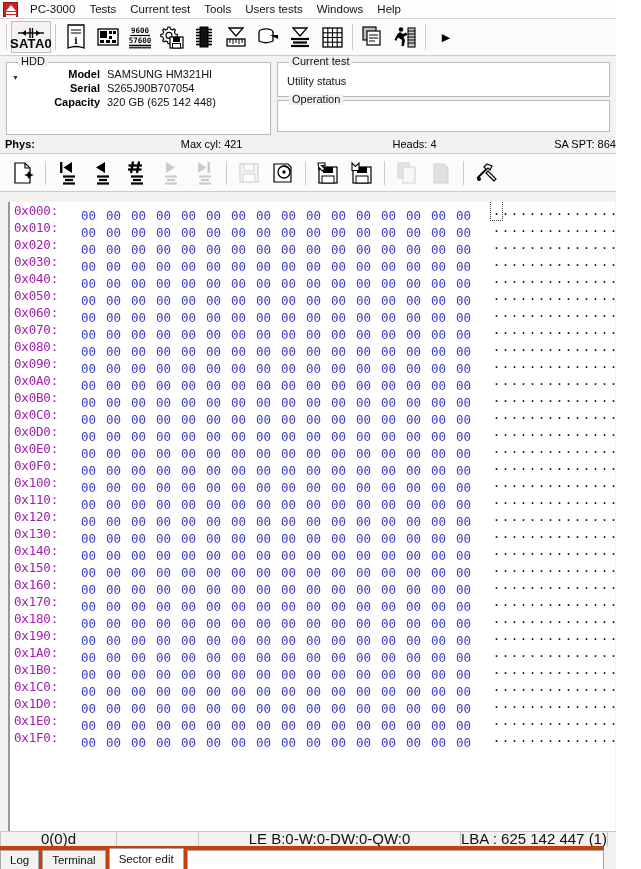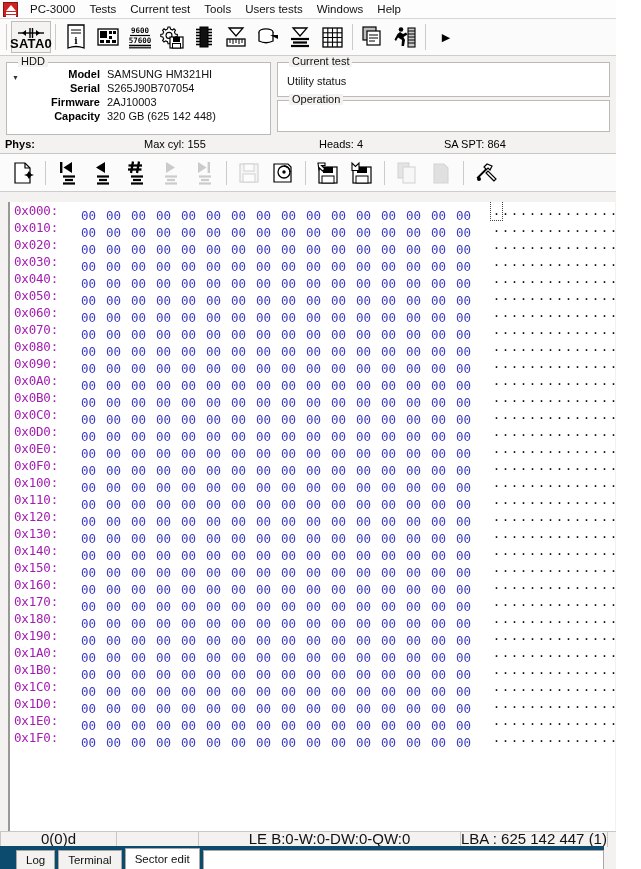--- a/index.html
+++ b/index.html
@@ -80,20 +80,21 @@
   .rightcol{flex:1;margin:6px 6px 0 6px;display:flex;flex-direction:column;}
   .ctbox{height:35px;position:relative;background:#fff;}
   .ctstatus{padding:12px 0 0 9px;font-size:11px;color:#111;}
   .opbox{height:32px;margin-top:3px;position:relative;background:#fff;}
 
   
   .physrow{
     height:19px;background:#f3f2f1;border-bottom:1px solid #c9c7c4;
     display:flex;align-items:center;font-size:11px;box-sizing:border-box;
     padding-left:5px;
+    justify-content:space-between;
   }
   .physrow b{font-weight:bold;}
   .pcell{white-space:nowrap;}
   .pcell.c1{width:139px;}
   .pcell.c2{width:175px;}
   .pcell.c3{width:125px;}
 
   
   .sectb{
     height:38px;background:#fbfbfb;border-bottom:1px solid #cfcdca;
@@ -140,22 +141,22 @@
   }
   .scell.a{width:117px;border-left:1px solid #c9c7c4;}
   .scell.b{width:82px;}
   .scell.c{width:262px;}
   .scell.d{width:147px;}
   .scell.e{flex:1;border-right:none;}
 
   
   .tabbar{
     position:absolute;left:0;right:12px;bottom:0;height:23px;
-    background:#0c4a6e;display:flex;align-items:flex-end;
-    padding-left:16px;box-sizing:border-box;
+    background:#c2410c;display:flex;align-items:flex-end;
+    padding-left:0;box-sizing:border-box;
   }
   .tab{
     height:19px;line-height:18px;padding:0 9px;font-size:11.5px;
     border:1px solid #a9a7a4;border-bottom:none;background:#f3f2f1;
     margin-right:3px;box-sizing:border-box;cursor:default;color:#111;
     border-radius:1px 1px 0 0;
   }
   .tab.active{
     background:#ffffff;border-color:#a9a7a4;position:relative;height:21px;
     line-height:20px;
@@ -350,45 +351,41 @@
       <div class="hddrows">
         <div class="hrow">
           <div class="hlab">Model</div>
           <div class="hval">SAMSUNG HM321HI</div>
         </div>
         <div class="hrow">
           <div class="hlab">Serial</div>
           <div class="hval">S265J90B707054</div>
         </div>
         <div class="hrow">
-          <div class="hlab">Firmware</div>
-          <div class="hval">2AJ10003</div>
-        </div>
-        <div class="hrow">
           <div class="hlab">Capacity</div>
           <div class="hval">320 GB (625 142 448)</div>
         </div>
       </div>
     </div>
 
     <div class="rightcol">
       <div class="grp ctbox">
         <div class="cap">Current test</div>
         <div class="ctstatus">Utility status</div>
       </div>
       <div class="grp opbox">
         <div class="cap">Operation</div>
         <div class="ctstatus"></div>
       </div>
     </div>
   </div>
 
   <div class="physrow">
     <div class="pcell c1"><b>Phys:</b></div>
-    <div class="pcell c2">Max cyl: 155</div>
+    <div class="pcell c2">Max cyl: 421</div>
     <div class="pcell c3">Heads: 4</div>
     <div class="pcell">SA SPT: 864</div>
   </div>
 
   <div class="sectb">
 
     <div class="sbtn">
       <svg width="22" height="24" viewBox="0 0 22 24">
         <path d="M3 2 L13 2 L18 7 L18 22 L3 22 Z" fill="#fff" stroke="#000" stroke-width="1.2"></path>
         <path d="M13 2 L13 7 L18 7" fill="none" stroke="#000" stroke-width="1.2"></path>

